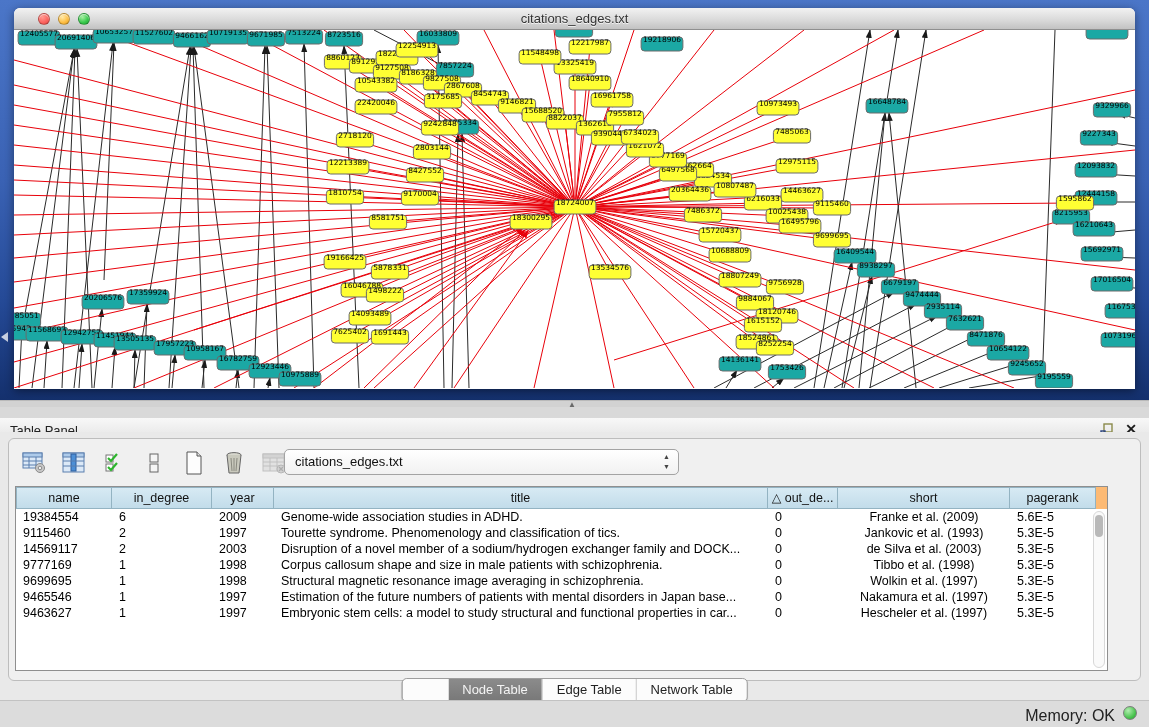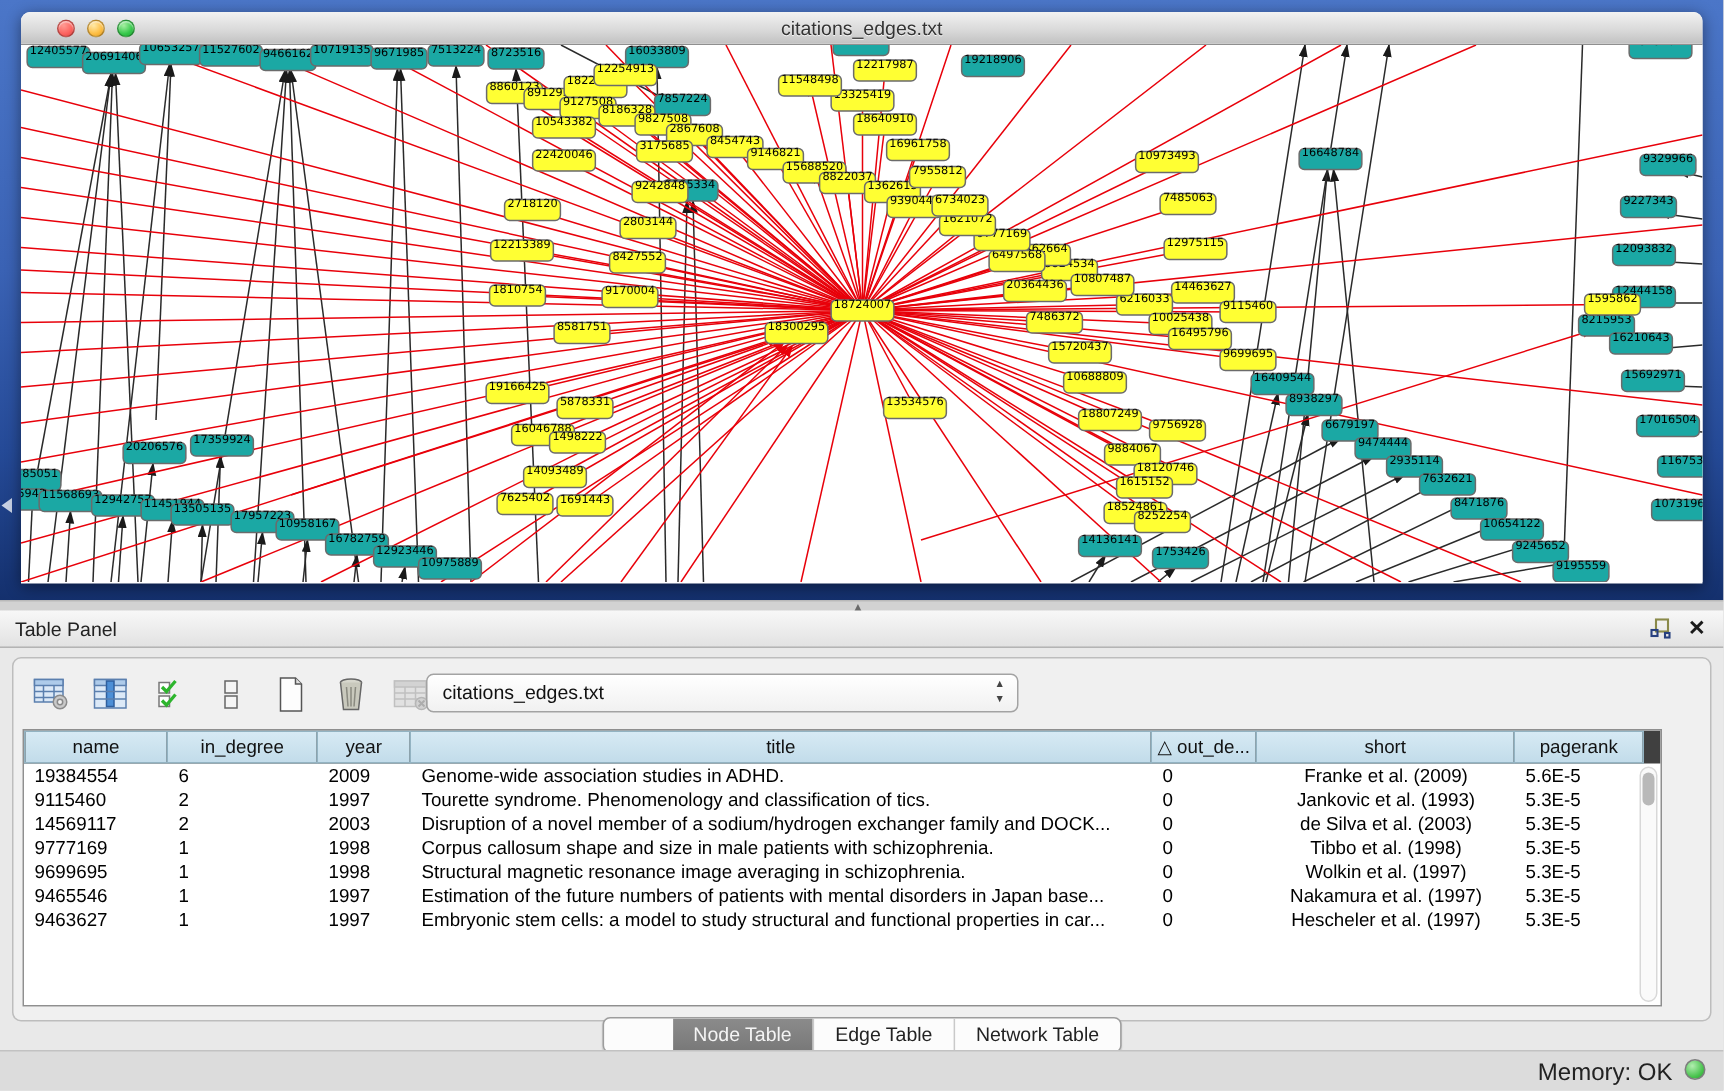--- a/index.html
+++ b/index.html
@@ -23,21 +23,21 @@
   .light.green { background:radial-gradient(circle at 35% 30%, #a6efa2, #34c749 60%, #23a336); }
   .net-canvas { width:1121px; height:358px; background:#ffffff; display:block; }
   .frame-arrow { position:absolute; left:1px; top:332px; width:0; height:0;
     border-top:5px solid transparent; border-bottom:5px solid transparent; border-right:7px solid #c9d2e4; }
 
   
   .splitter { position:absolute; left:0; top:400px; width:1149px; height:7px; background:#d2d2d2; border-top:1px solid #b9b9b9; }
   .splitter-handle { position:absolute; left:568px; top:0px; font-size:8px; color:#6a6a6a; line-height:7px; }
 
   
-  .panel-header { position:absolute; left:0; top:407px; width:1149px; height:25px;
+  .panel-header { position:absolute; left:0; top:418px; width:1149px; height:25px;
     background:linear-gradient(180deg,#f8f8f8,#e2e2e2); border-bottom:1px solid #b4b4b4; }
   .panel-title { position:absolute; left:10px; top:5px; font-size:13px; color:#222; }
   .panel-float { position:absolute; right:34px; top:4px; width:16px; height:16px; cursor:pointer; }
   .panel-close { position:absolute; right:12px; top:3px; font-size:14px; font-weight:bold; color:#1a1a1a; cursor:pointer; }
 
   
   .panel-body { position:absolute; left:0; top:432px; width:1149px; height:268px; background:#e9e9e9; }
   .inner-box { position:absolute; left:8px; top:6px; width:1133px; height:243px;
     background:#f0f0f0; border:1px solid #bdbdbd; border-radius:6px; }
 
@@ -45,21 +45,21 @@
   .tb-icon { width:26px; height:26px; display:flex; align-items:center; justify-content:center; cursor:pointer; }
   .fx { font-family:"Liberation Serif", serif; font-style:italic; font-size:15px; font-weight:bold; color:#222; }
 
   .combo { position:absolute; left:275px; top:10px; width:395px; height:26px;
     background:linear-gradient(180deg,#ffffff,#f1f1f1); border:1px solid #a3a3a3; border-radius:5px;
     font-size:13px; color:#111; line-height:24px; padding-left:10px; cursor:pointer; }
   .combo-arrows { position:absolute; right:8px; top:2px; font-size:7px; line-height:10px; color:#444; text-align:center; }
 
   
   .dtable { position:absolute; left:6px; top:47px; width:1093px; height:185px; background:#fff; border:1px solid #8f8f8f; overflow:hidden; }
-  .thead { height:22px; white-space:nowrap; background:#404040; }
+  .thead { height:22px; white-space:nowrap; background:#fdba74; }
   .hcell { display:inline-block; vertical-align:top; height:22px; line-height:21px; text-align:center;
     font-size:12.5px; color:#111; background:linear-gradient(180deg,#d7eaf4,#c2dcea);
     border:1px solid #93b3c2; border-left:none; cursor:pointer; }
   .hcell:first-child { border-left:1px solid #93b3c2; }
   .trow { height:16px; white-space:nowrap; }
   .tcell { display:inline-block; vertical-align:top; height:16px; line-height:16px; font-size:12.5px; color:#000;
     padding-left:7px; overflow:hidden; text-overflow:clip; }
   .col-0{width:96px}.col-1{width:100px}.col-2{width:62px}.col-3{width:494px}
   .col-4{width:70px}.col-5{width:172px}.col-6{width:86px}
   .tcell.col-5{ text-align:center; padding-left:0; }

